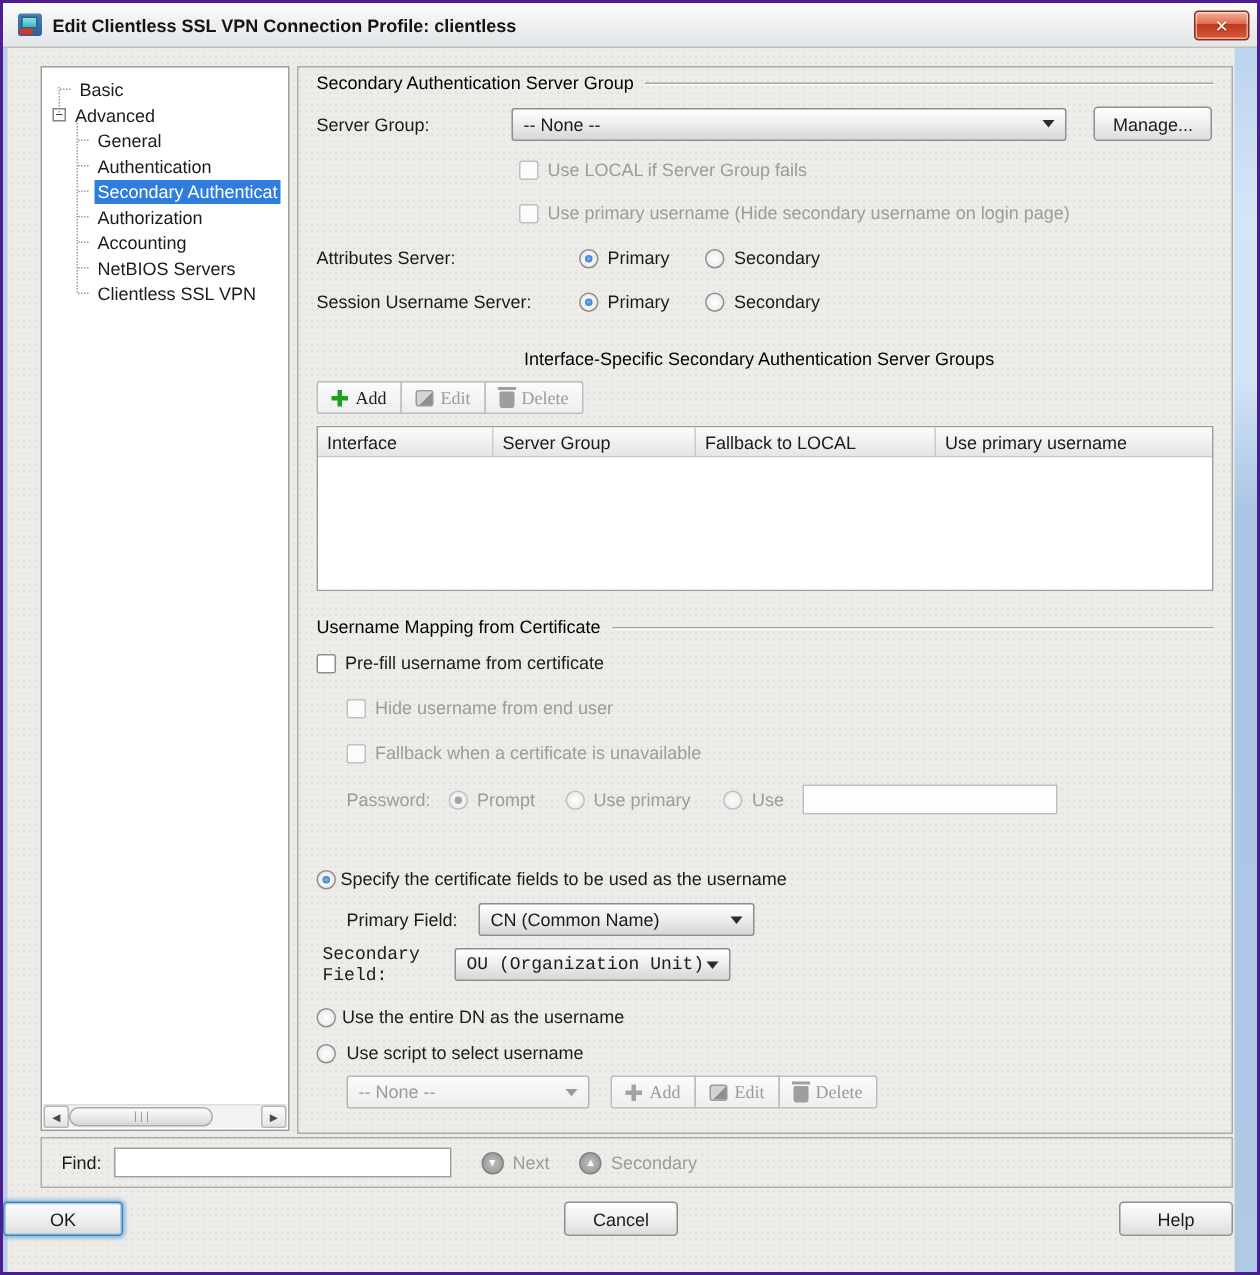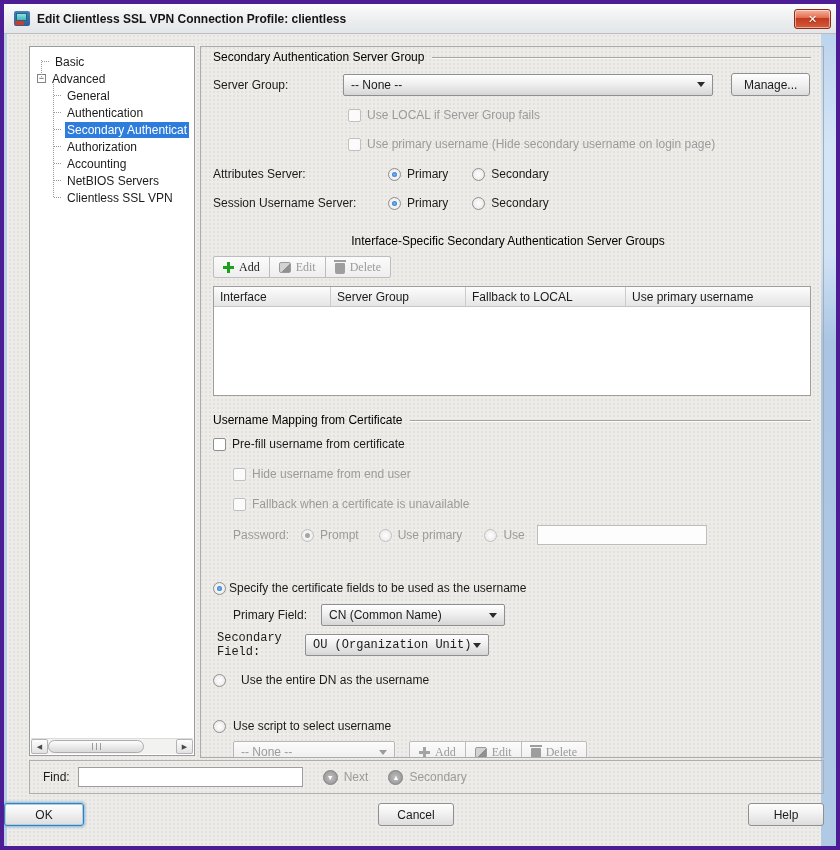--- a/index.html
+++ b/index.html
@@ -1,21 +1,21 @@
 <!DOCTYPE html>
 <html><head>
 <meta charset="utf-8">
 <style>
   * { margin:0; padding:0; box-sizing:border-box; }
   html,body { background:#fff; }
   .win {
     position:relative; width:840px; height:850px;
     font-family:"Liberation Sans","DejaVu Sans",sans-serif;
     font-size:12px; color:#1b1b1b;
-    background:#fef9c3; border:4px solid #4c1d95; overflow:hidden;
+    background:#fef9c3; border:2px solid #4c1d95; overflow:hidden;
   }
   
   .titlebar {
     height:30px; display:flex; align-items:center; padding:0 10px;
     background:linear-gradient(#fcfcfc,#eceeef 55%,#e2e6e9);
     border-bottom:1px solid #bcbcbc; position:relative;
   }
   .app-icon { width:16px; height:15px; position:relative; background:linear-gradient(#4d7fb5,#2c5f99); border-radius:2px; flex:none; }
   .app-icon .screen { position:absolute; left:2px; top:2px; width:11px; height:8px; background:linear-gradient(#8fe0e4,#3fb7c0); border:1px solid #1d6a84; }
   .app-icon .base { position:absolute; left:1px; bottom:1px; width:9px; height:4px; background:#d03a28; border-radius:1px; }
@@ -333,26 +333,26 @@
       </div>
 
       <div class="row" style="margin-top:5px; margin-left:4px;font-family:Liberation Mono, monospace;">
         <span style="width:88px;">Secondary Field:</span>
         <div class="combo" style="width:184px;">
           <span class="cval">OU (Organization Unit)</span>
           <span class="arr"></span>
         </div>
       </div>
 
-      <div class="row" style="margin-top:14px; gap:15px;">
+      <div class="row" style="margin-top:14px; gap:4px;">
         <span class="radio"></span>
         <span>Use the entire DN as the username</span>
       </div>
 
-      <div class="row" style="margin-top:32px; gap:7px;">
+      <div class="row" style="margin-top:10px; gap:7px;">
         <span class="radio"></span>
         <span>Use script to select username</span>
       </div>
 
       <div class="row" style="margin-top:8px; margin-left:20px;">
         <div class="combo dis2" style="width:162px;">
           <span class="cval">-- None --</span>
           <span class="arr"></span>
         </div>
         <div class="toolbar" style="margin-left:14px;">

